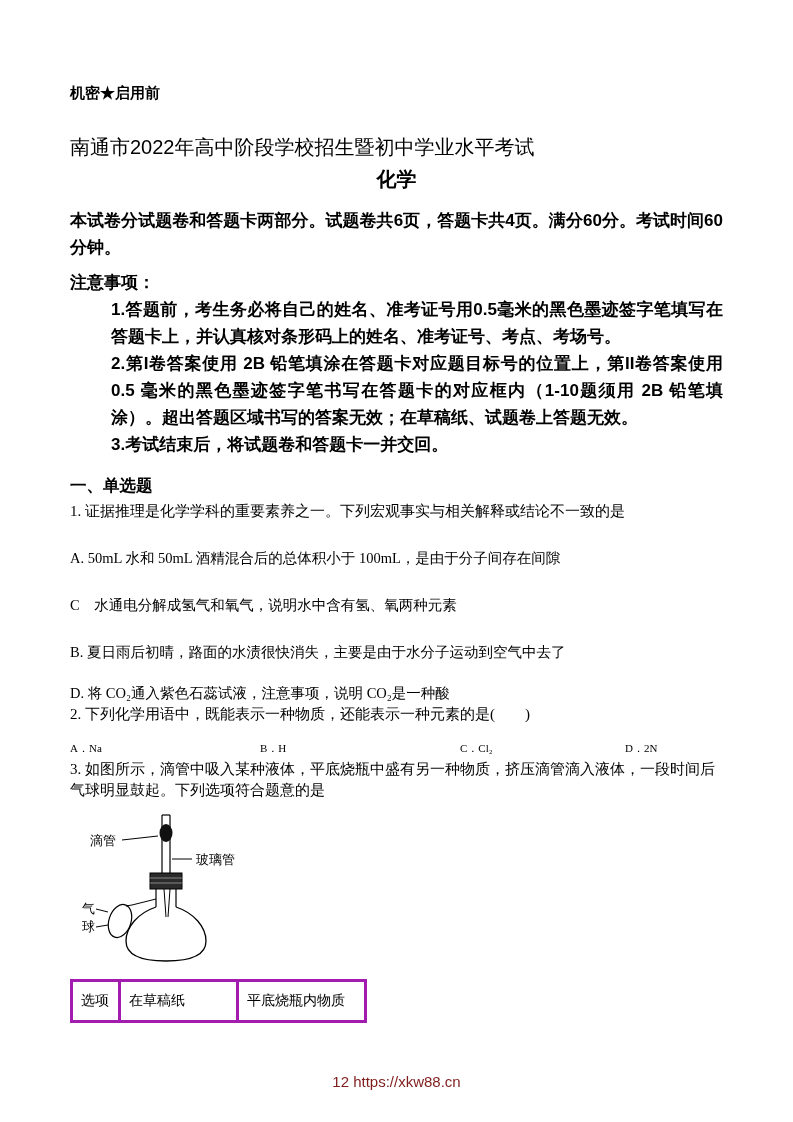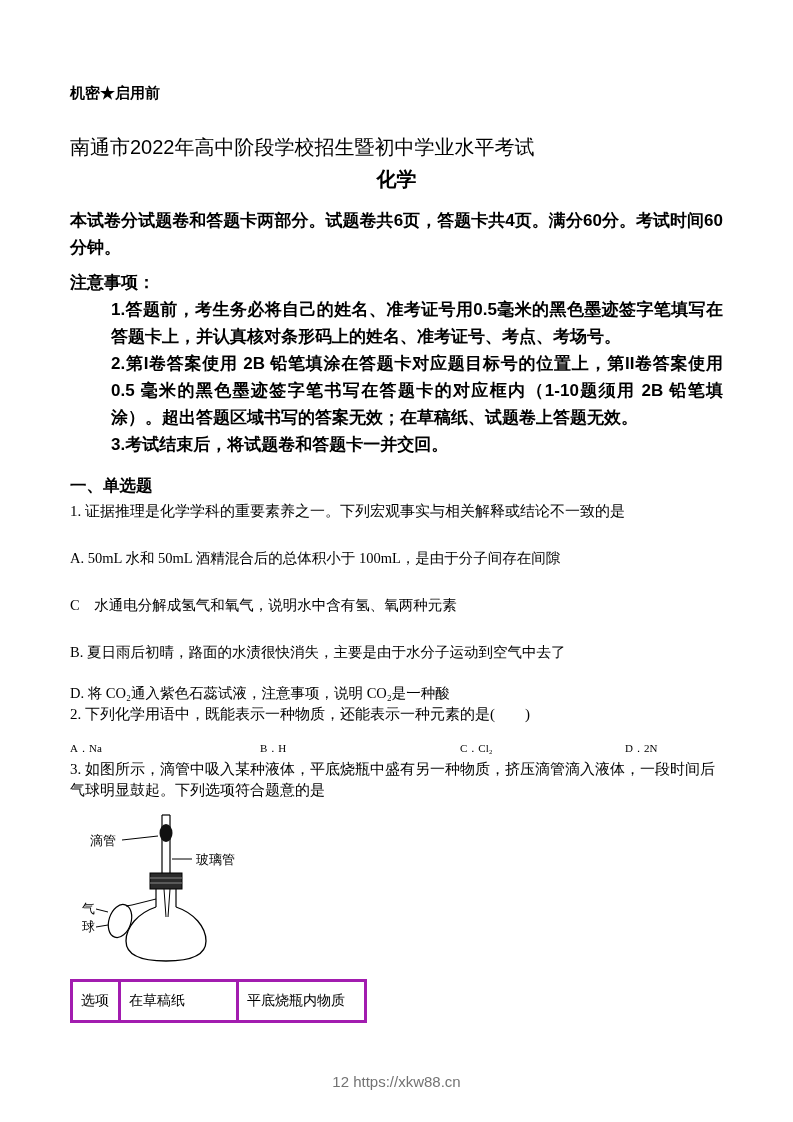--- a/index.html
+++ b/index.html
@@ -182,14 +182,14 @@
       <th class="col-option">选项</th>
       <th class="col-dropper">在草稿纸</th>
       <th class="col-flask">平底烧瓶内物质</th>
     </tr>
   </tbody>
     </table>
 
 </div>
 
 <div class="footer">
-  <a href="#" style="color: #737373;">12 https://xkw88.cn</a>
+  <a href="#" style="color: #7f1d1d;">12 https://xkw88.cn</a>
 </div>
 
 </body></html>

